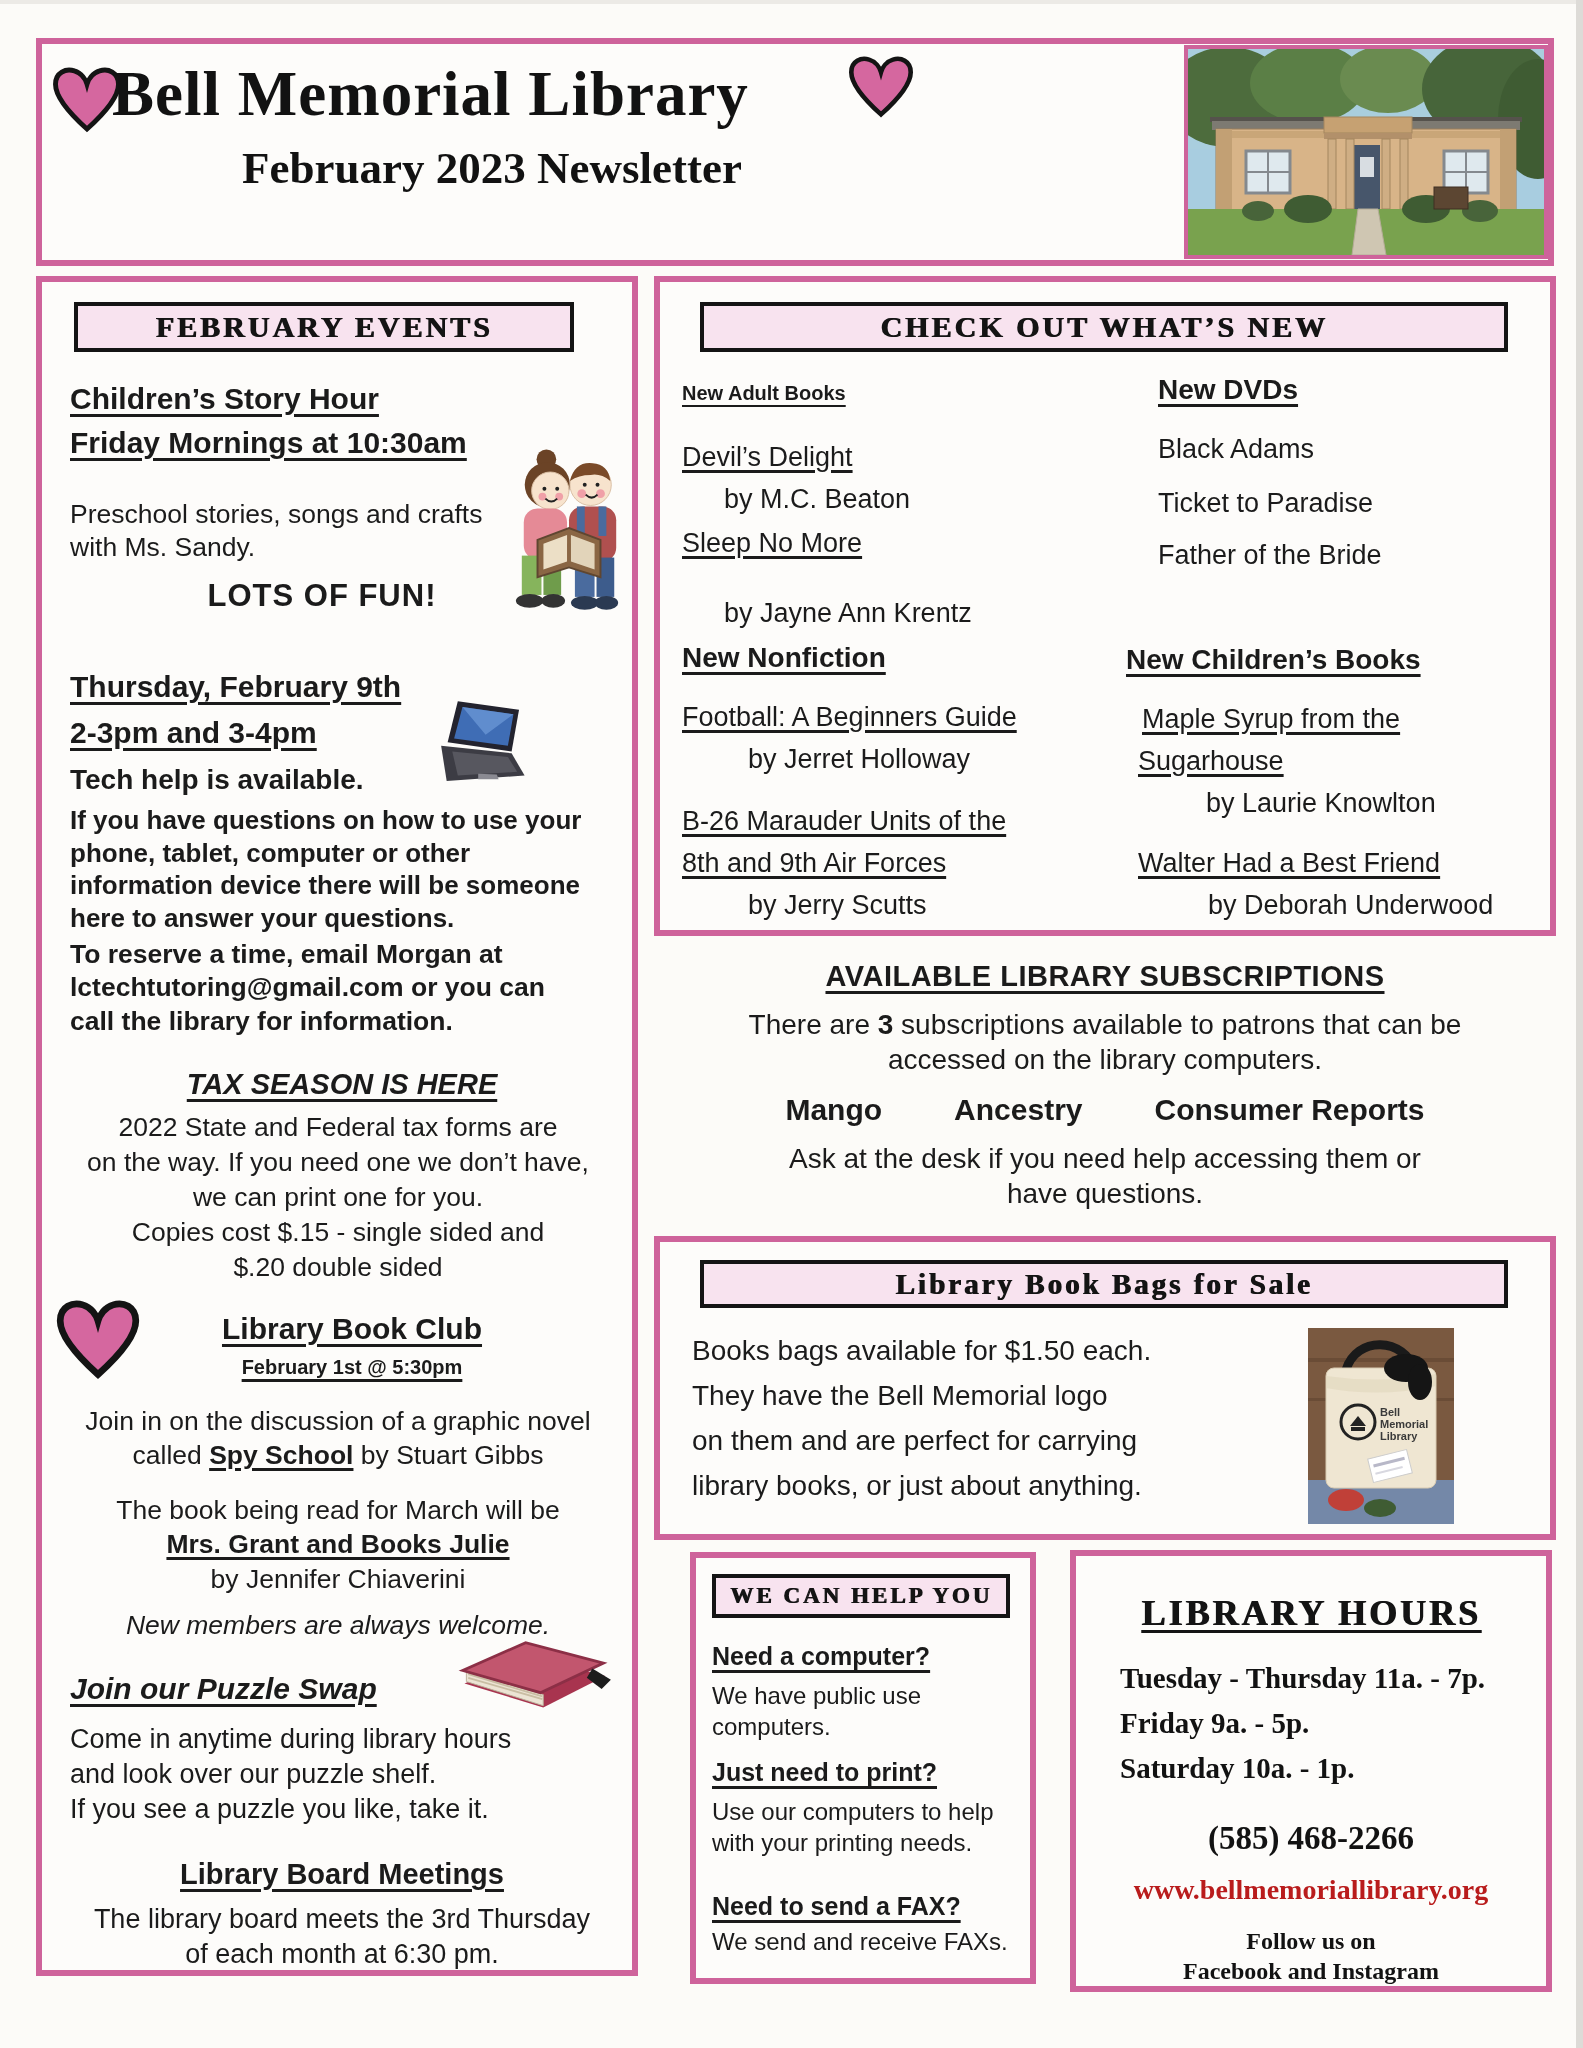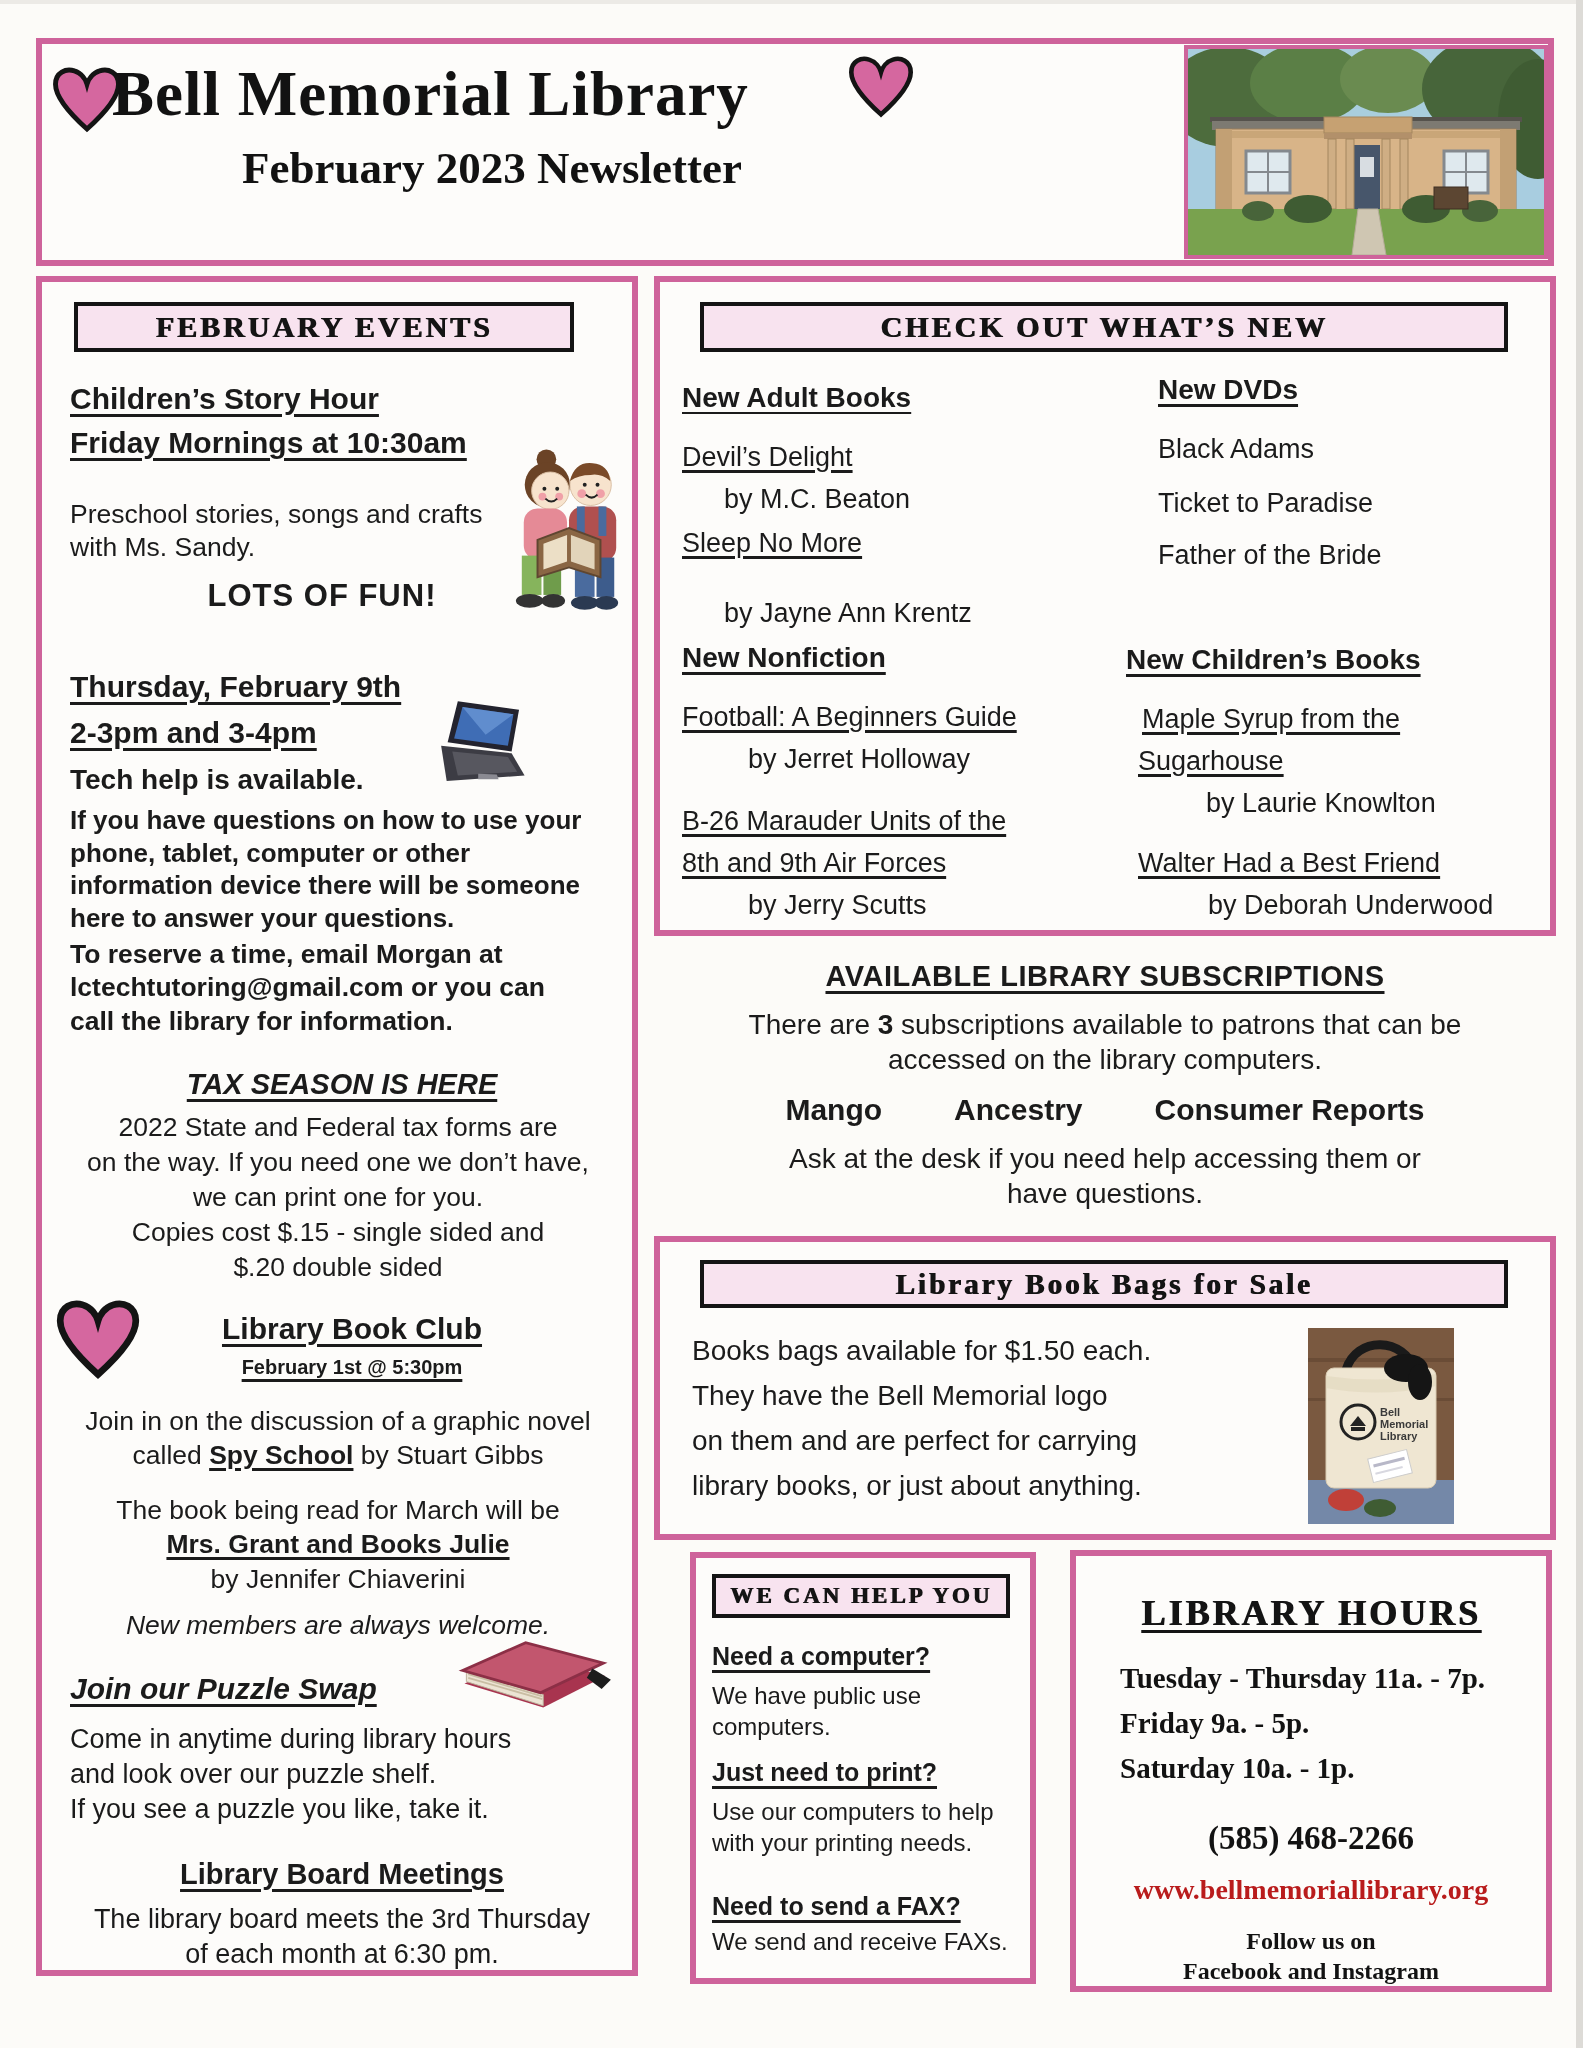--- a/index.html
+++ b/index.html
@@ -179,21 +179,21 @@
     <div class="abs b u ctr" style="left:60px;top:1576px;width:480px;font-size:29px;">Library Board Meetings</div>
     <div class="abs ctr" style="left:20px;top:1620px;width:560px;font-size:27px;line-height:1.3;">
       <div>The library board meets the 3rd Thursday</div>
       <div>of each month at 6:30 pm.</div>
     </div>
   </div>
 
   <div class="pinkbox" style="left:654px;top:276px;width:902px;height:660px;">
     <div class="bar" style="left:40px;top:20px;width:808px;height:50px;font-size:30px;">CHECK OUT WHAT’S NEW</div>
 
-    <div class="abs b u" style="left:22px;top:100px;font-size:28px;text-decoration:underline;">New Adult Books</div>
+    <div class="abs b u" style="left:22px;top:100px;font-size:20px;text-decoration:underline;">New Adult Books</div>
     <div class="abs u2" style="left:22px;top:160px;font-size:27px;">Devil’s Delight</div>
     <div class="abs" style="left:64px;top:202px;font-size:27px;">by M.C. Beaton</div>
     <div class="abs u2" style="left:22px;top:246px;font-size:27px;">Sleep No More</div>
     <div class="abs" style="left:64px;top:288px;font-size:27px;margin-top:28px;">by Jayne Ann Krentz</div>
 
     <div class="abs b u" style="left:498px;top:92px;font-size:28px;">New DVDs</div>
     <div class="abs" style="left:498px;top:152px;font-size:27px;">Black Adams</div>
     <div class="abs" style="left:498px;top:206px;font-size:27px;">Ticket to Paradise</div>
     <div class="abs" style="left:498px;top:258px;font-size:27px;">Father of the Bride</div>
 

